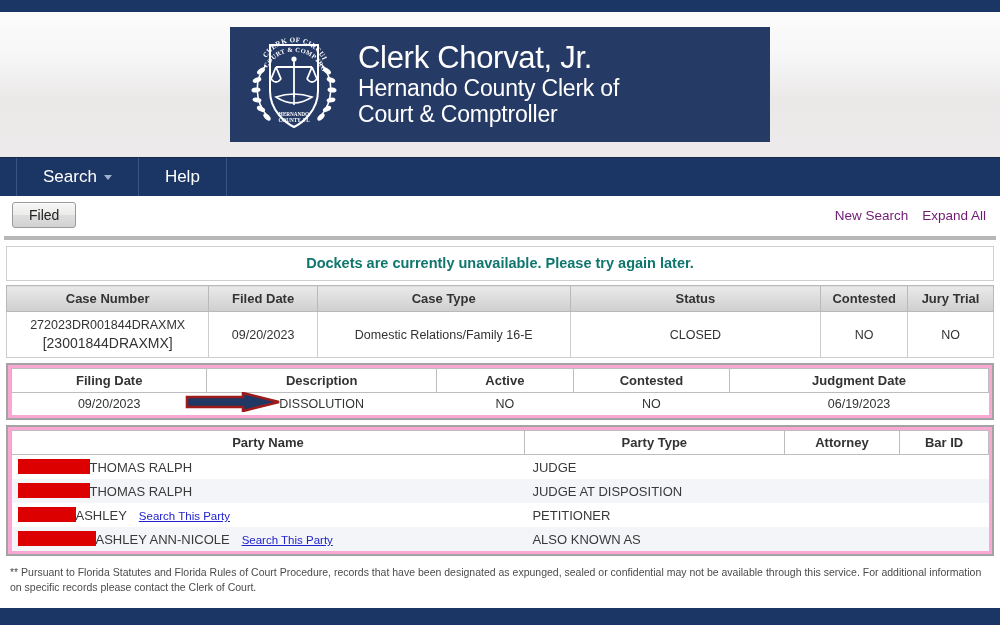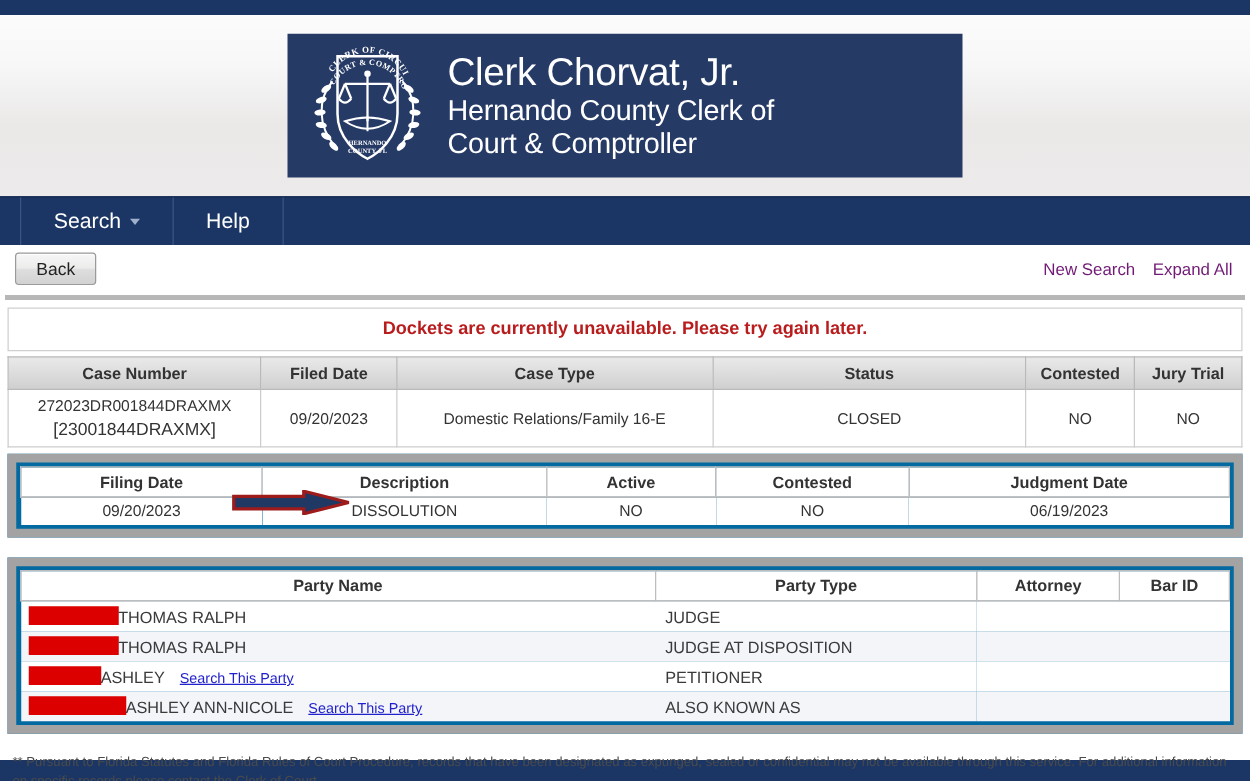--- a/index.html
+++ b/index.html
@@ -140,21 +140,21 @@
 
   
   .content { padding: 6px 6px 0 6px; }
 
   .notice-box {
     border: 1px solid #cfcfcf;
     background: #ffffff;
     text-align: center;
     font-size: 14.5px;
     font-weight: bold;
-    color: #b91c1c;
+    color: #0f766e;
     padding: 8px 0 9px 0;
     margin-bottom: 4px;
   }
 
   table.grid {
     width: 100%;
     border-collapse: collapse;
     table-layout: fixed;
     font-size: 12.5px;
     color: #333333;
@@ -174,24 +174,24 @@
     border: 1px solid #cdcdcd;
     text-align: center;
     padding: 5px 3px;
     font-size: 12.5px;
     background: #ffffff;
   }
   .case-table td.casenum { line-height: 1.32; }
   .casenum .alt { font-size: 14px; }
 
   .outer-box {
-    border: 7px solid #a3a3a3;
+    border: 2px solid #a3a3a3;
     padding: 3px;
-    background: #0369a1;
-    margin-bottom: 16px;
+    background: #f9a8d4;
+    margin-bottom: 5px;
   }
 
   
   .plain-table th {
     background: #ffffff;
     border: 1px solid #bdbdbd;
     font-size: 13px;
     font-weight: bold;
     color: #333;
     padding: 4px 2px;
@@ -339,21 +339,21 @@
     <div class="nav-item">
       <span>Search</span>
       <span class="caret-down"></span>
     </div>
     <div class="nav-item">
       <span>Help</span>
     </div>
   </div>
 
   <div class="toolbar">
-    <button class="back-btn">Back</button>
+    <button class="back-btn">Filed</button>
     <div class="toolbar-links">
       <a>New Search</a>
       <a>Expand All</a>
     </div>
   </div>
   <div class="rule-thick"></div>
 
   <div class="content">
 
     <div class="notice-box">Dockets are currently unavailable. Please try again later.</div>

